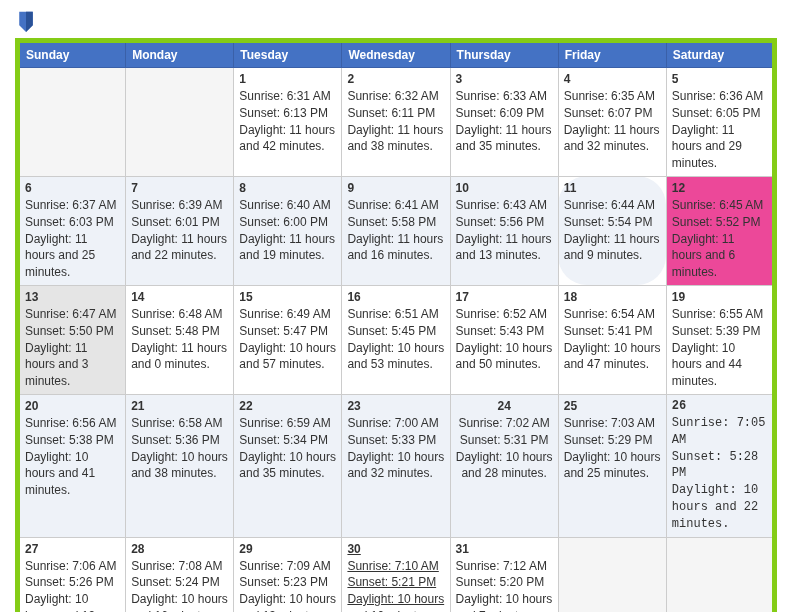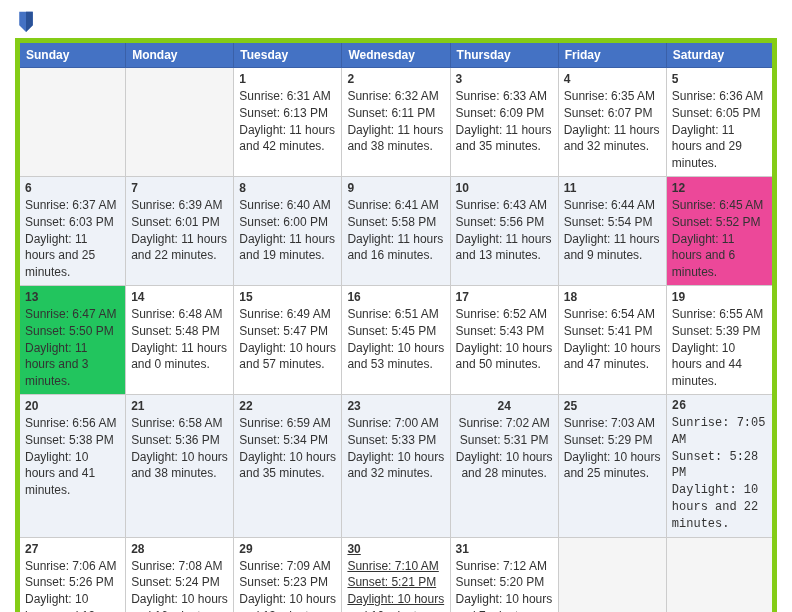--- a/index.html
+++ b/index.html
@@ -198,35 +198,35 @@
             <div class="day-info" style="white-space: pre-line;">Sunrise: 6:41 AM
 Sunset: 5:58 PM
 Daylight: 11 hours and 16 minutes.</div>
           </td>
           <td style="background-color: rgb(238, 242, 248);">
             <span class="day-number">10</span>
             <div class="day-info" style="white-space: pre-line;">Sunrise: 6:43 AM
 Sunset: 5:56 PM
 Daylight: 11 hours and 13 minutes.</div>
           </td>
-          <td style="background-color: rgb(238, 242, 248);">
+          <td style="background-color: rgb(238, 242, 248); border-radius: 29px;">
             <span class="day-number">11</span>
             <div class="day-info" style="white-space: pre-line;">Sunrise: 6:44 AM
 Sunset: 5:54 PM
 Daylight: 11 hours and 9 minutes.</div>
           </td>
           <td style="background-color: #ec4899;">
             <span class="day-number">12</span>
             <div class="day-info" style="white-space: pre-line;">Sunrise: 6:45 AM
 Sunset: 5:52 PM
 Daylight: 11 hours and 6 minutes.</div>
           </td>
         </tr>
         <tr>
-          <td style="background-color: #22c55e; margin-left: 43px;">
+          <td style="background-color: #e5e5e5; margin-left: 43px;">
             <span class="day-number">13</span>
             <div class="day-info" style="white-space: pre-line;">Sunrise: 6:47 AM
 Sunset: 5:50 PM
 Daylight: 11 hours and 3 minutes.</div>
           </td>
           <td style="background-color: rgb(255, 255, 255);">
             <span class="day-number">14</span>
             <div class="day-info" style="white-space: pre-line;">Sunrise: 6:48 AM
 Sunset: 5:48 PM
 Daylight: 11 hours and 0 minutes.</div>

